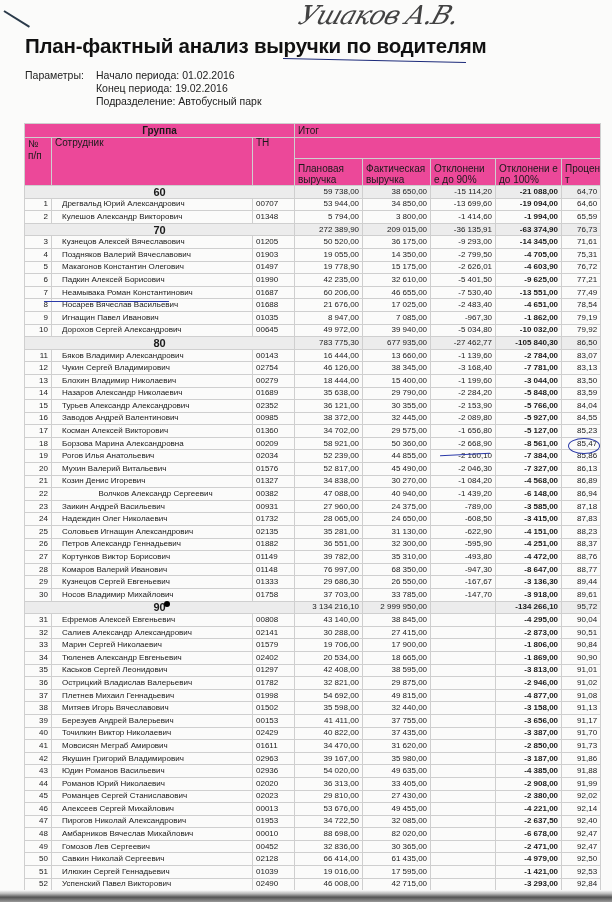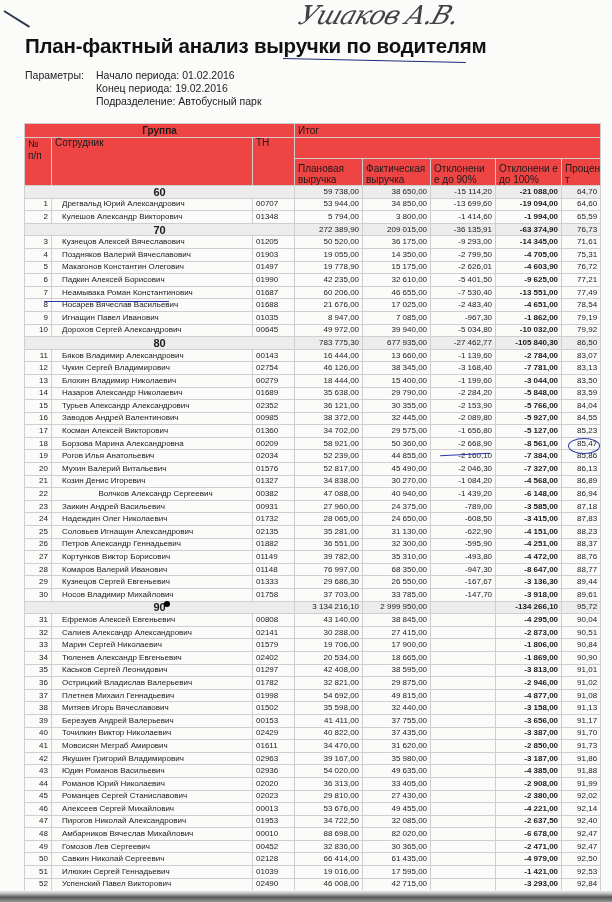--- a/index.html
+++ b/index.html
@@ -13,21 +13,21 @@
   .title { position:absolute; left:25px; top:34px; font-size:20.5px; font-weight:bold; color:#111; letter-spacing:-0.2px; }
   .title-underline { position:absolute; left:283px; top:60px; width:183px; height:1px; background:#1c2a7a; transform:rotate(1.2deg); }
   .params { position:absolute; left:25px; top:69px; font-size:10.5px; color:#222; line-height:13px; }
   .params .lbl { position:absolute; left:0; top:0; width:70px; }
   .params .vals { position:absolute; left:71px; top:0; white-space:nowrap; }
   table.rep {
     position:absolute; left:24px; top:123px; border-collapse:collapse;
     table-layout:fixed; width:576px; font-size:8px;
   }
   table.rep td { border:1px solid #cfcfcf; padding:0 3px; height:11.6px; line-height:10px; white-space:nowrap; overflow:hidden; }
-  td.hdr { background:#ef4444; }
+  td.hdr { background:#ec4899; }
   tr.h1 td { height:13px; font-size:10px; }
   tr.h2 td { height:20px; font-size:10px; vertical-align:top; }
   tr.h3 td { height:26px; font-size:10px; vertical-align:bottom; line-height:11px; white-space:normal; }
   .c { text-align:center; }
   .r { text-align:right; }
   .b { font-weight:bold; }
   tr.group td { background:#ececec; }
   tr.group td.gname { font-size:11px; font-weight:bold; text-align:center; }
   .ink-line { position:absolute; height:1px; background:#2b3aa8; }
   .ink-circle { position:absolute; border:1px solid #2b3aa8; border-radius:50%; }

